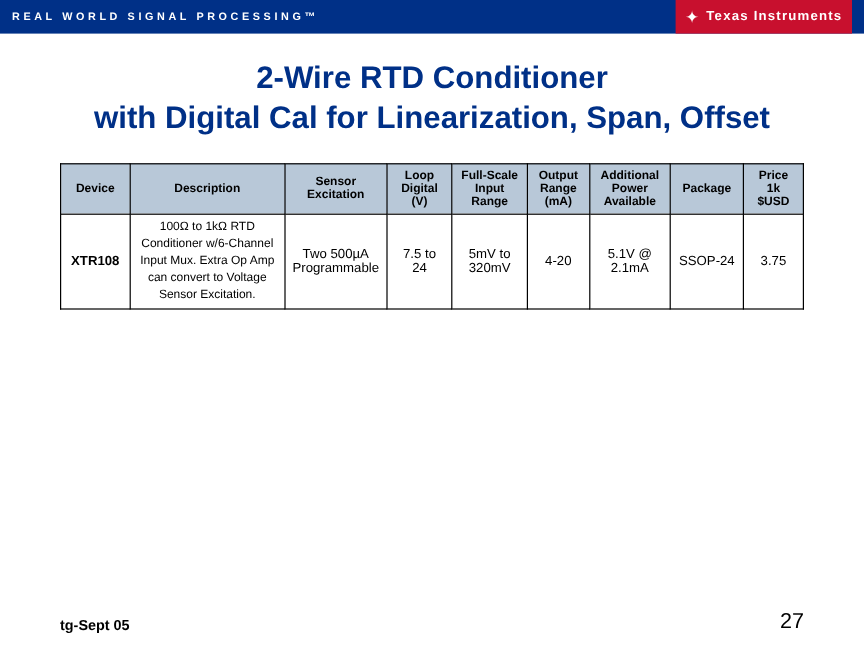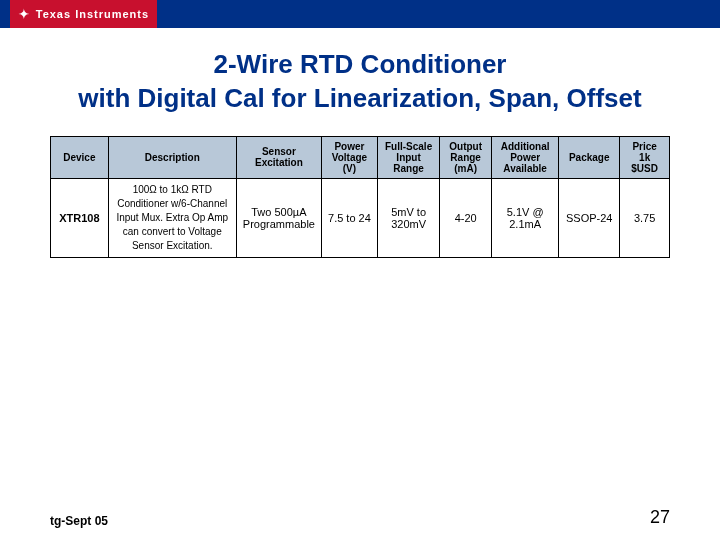--- a/index.html
+++ b/index.html
@@ -168,20 +168,21 @@
       font-weight: bold;
       text-align: left;
       vertical-align: bottom;
       margin-left: 15px;
     }
   </style>
 </head>
 <body>
 
 <div class="top-banner">
+  <span class="banner-text">REAL   WORLD   SIGNAL   PROCESSING™</span>
   <div class="ti-logo">
     <span class="ti-star">✦</span>
     <span class="ti-logo-text">Texas Instruments</span>
   </div>
 </div>
 
 <div class="main-content">
 
   <div class="page-title">
     <span>2-Wire RTD Conditioner</span><br>
@@ -194,21 +195,21 @@
         <th class="col-device">
           <span>Device</span>
         </th>
         <th class="col-description">
           <span>Description</span>
         </th>
         <th class="col-sensor">
           <span>Sensor Excitation</span>
         </th>
         <th class="col-loop">
-          <span>Power Voltage (V)</span>
+          <span>Loop Digital (V)</span>
         </th>
         <th class="col-fullscale">
           <span>Full-Scale Input Range</span>
         </th>
         <th class="col-output">
           <span>Output Range (mA)</span>
         </th>
         <th class="col-additional">
           <span>Additional Power Available</span>
         </th>

